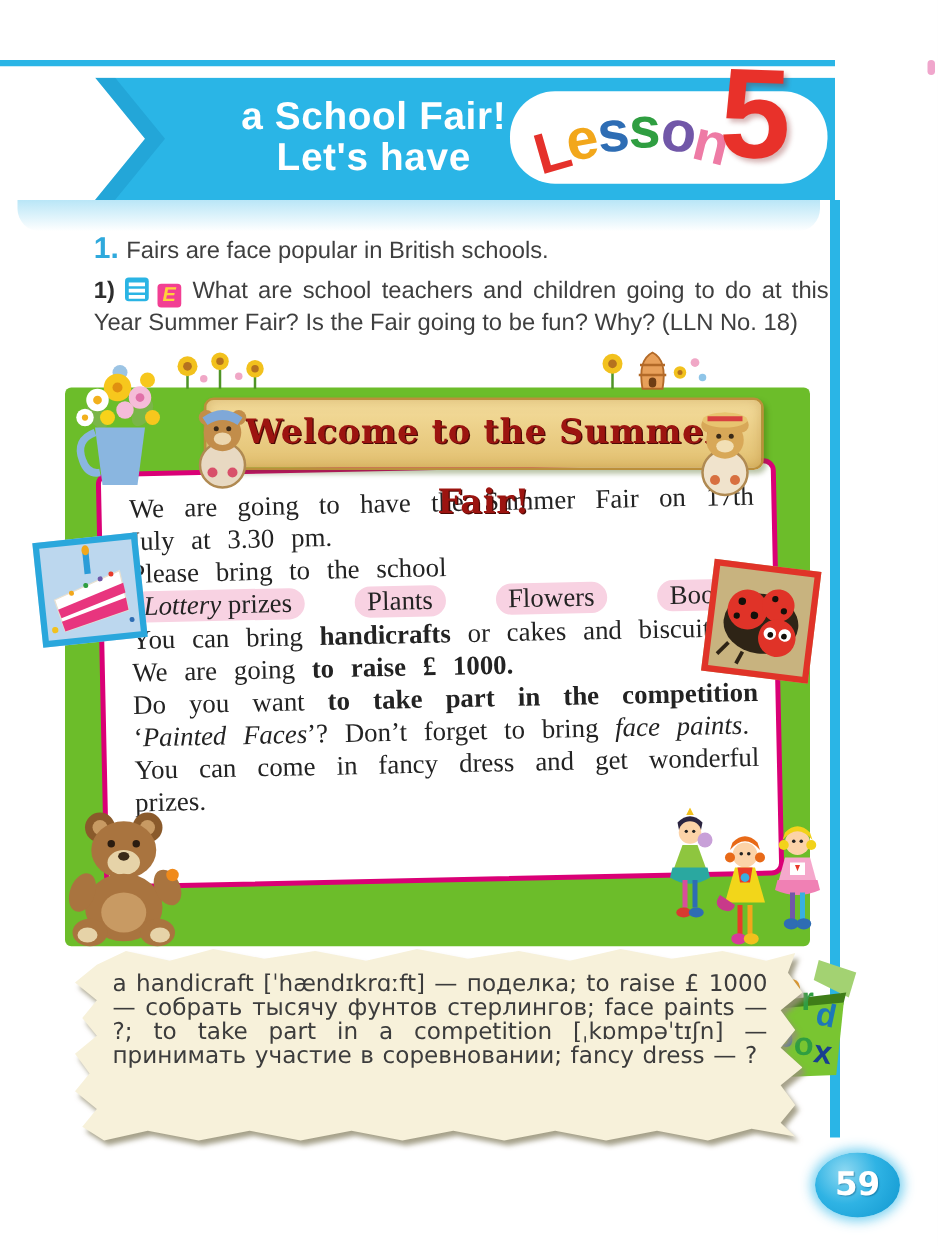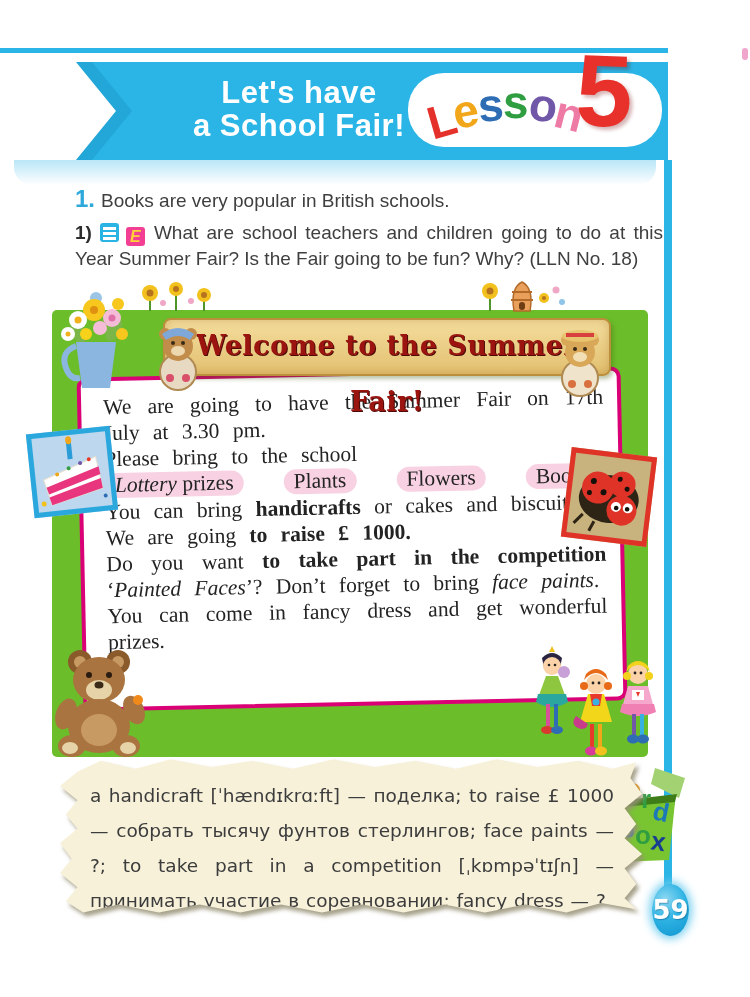--- a/index.html
+++ b/index.html
@@ -60,51 +60,51 @@
   
   .decor{position:absolute;}
 
   
   .blue-line{position:absolute;left:664px;top:160px;width:8px;height:750px;background:var(--ribbon);z-index:1;}
   .wordbox-icon{position:absolute;left:597px;top:732px;width:94px;height:132px;z-index:2;}
   .parchment-wrap{position:absolute;left:60px;top:756px;width:582px;height:158px;z-index:3;
         filter:drop-shadow(3px 4px 2px rgba(150,145,118,.85));}
   .parchment{width:100%;height:100%;background:#f7f1da;box-sizing:border-box;padding:22px 28px 0 30px;
         clip-path:polygon(3% 10%,7% 3%,13% 8%,19% 2%,26% 7%,33% 3%,40% 8%,47% 2%,54% 7%,61% 3%,68% 8%,75% 2%,82% 7%,89% 3%,95% 8%,99% 4%,98% 14%,100% 24%,97% 33%,99% 43%,97% 52%,100% 62%,97% 71%,99% 81%,97% 90%,99% 97%,93% 93%,87% 99%,80% 94%,73% 99%,66% 94%,59% 99%,52% 94%,45% 99%,38% 94%,31% 99%,24% 94%,17% 99%,10% 94%,4% 99%,1% 92%,3% 83%,0% 74%,2% 65%,0% 55%,3% 46%,1% 37%,3% 28%,0% 19%);}
-  .wb-text{font-family:"DejaVu Sans",sans-serif;font-size:18.5px;line-height:35px;color:#3c3c3c;
+  .wb-text{font-family:"DejaVu Sans",sans-serif;font-size:18.5px;line-height:19px;color:#3c3c3c;
         text-align:justify;word-spacing:1px;margin:0;}
 
   
-  .balloon{position:absolute;left:652px;top:884px;width:37px;height:52px;border-radius:50%;z-index:4;
+  .balloon{position:absolute;left:652px;top:922px;width:68px;height:52px;border-radius:50%;z-index:4;
         background:radial-gradient(circle at 35% 30%,#8fd9f2 0%,#2fb3e4 45%,#0f96cf 100%);
         box-shadow:0 0 9px 3px rgba(110,205,240,.9);
         display:flex;align-items:center;justify-content:center;}
   .balloon span{color:#fff;font-weight:bold;font-size:26px;font-family:"DejaVu Sans",sans-serif;
         text-shadow:1px 1px 1px rgba(0,70,110,.4);}
 </style>
 </head>
 <body>
 
 <div class="page">
 
   <div class="top-strip"></div>
   <div class="band"></div>
   <div class="band-shade"></div>
   <div class="band-glow"></div>
   <div class="lesson-title">
+    <div>a School Fair!</div>
     <div>Let's have</div>
-    <div>a School Fair!</div>
   </div>
   <div class="lesson-box"></div>
   <div class="lesson-word"><span style="color: rgb(229, 49, 43); transform: rotate(-16deg) translateY(14px);">L</span><span style="color: rgb(242, 167, 27); transform: rotate(-10deg) translateY(4px);">e</span><span style="color: rgb(46, 109, 180); transform: rotate(-5deg) translateY(-2px);">s</span><span style="color: rgb(47, 158, 65); transform: rotate(1deg) translateY(-5px);">s</span><span style="color: rgb(113, 87, 168); transform: rotate(7deg) translateY(-2px);">o</span><span style="color: rgb(238, 123, 165); transform: rotate(14deg) translateY(7px);">n</span></div>
   <div class="lesson-number">5</div>
   <div class="pink-mark"></div>
 
   <div class="exercise">
-    <p class="ex-line1"><span class="ex-num">1.</span><span>Books are very popular in British schools.</span></p>
+    <p class="ex-line1"><span class="ex-num">1.</span><span>Fairs are face popular in British schools.</span></p>
     <p class="ex-sub"><span class="ex-subnum">1)</span><span class="icon-list"></span><span class="icon-e">E</span><span>What are school teachers and children going to do at this Year Summer Fair? Is the Fair going to be fun? Why? (LLN No. 18)</span></p>
   </div>
 
   <div class="green-box"></div>
 
   <svg class="decor" style="left:138px;top:281px;z-index:5" width="84" height="32" viewBox="0 0 84 32">
     <line x1="12" y1="14" x2="12" y2="30" stroke="#4f9426" stroke-width="2"></line>
     <line x1="38" y1="10" x2="38" y2="30" stroke="#4f9426" stroke-width="2"></line>
     <line x1="66" y1="16" x2="66" y2="30" stroke="#4f9426" stroke-width="2"></line>
     <circle cx="12" cy="12" r="8" fill="#f2c11d"></circle>

